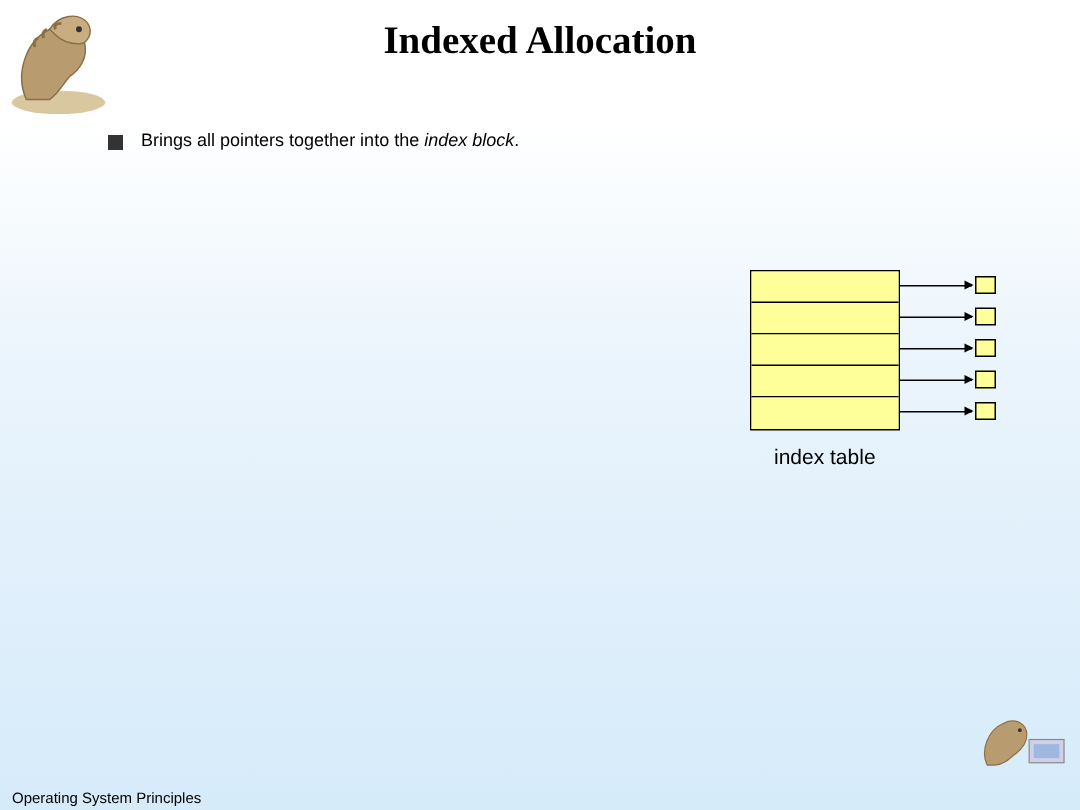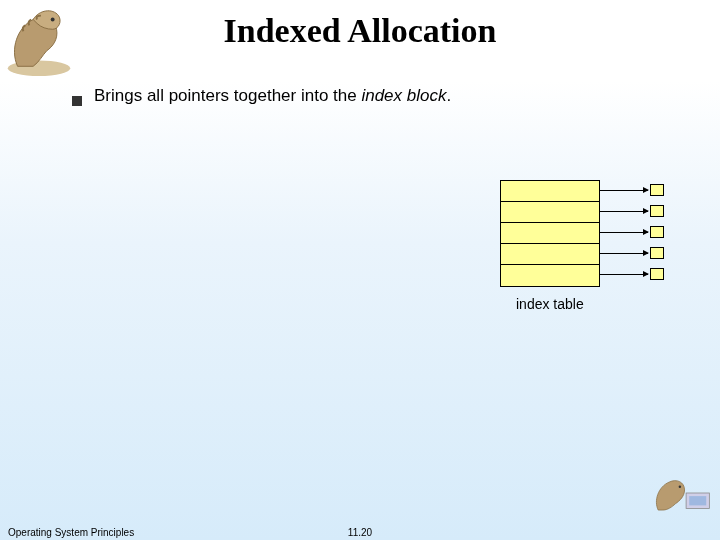--- a/index.html
+++ b/index.html
@@ -16,34 +16,34 @@
   }
   .dino-br {
     position: absolute;
     bottom: 22px; right: 6px;
     width: 62px; height: 50px;
   }
   .title {
     position: absolute;
     top: 12px; left: 0; width: 100%;
     text-align: center;
-    font-size: 34px;
+    font-size: 26px;
     font-weight: bold;
     color: #000;
     font-family: "Times New Roman", Times, serif;
   }
   .content {
     position: absolute;
     top: 86px; left: 72px; right: 40px;
   }
   .bullet-row {
     display: flex;
-    align-items: flex-end;
+    align-items: flex-start;
     margin-bottom: 14px;
-    font-size: 17px;
+    font-size: 12px;
     color: #000;
   }
   .bullet-square {
     width: 10px; height: 10px;
     background: #333;
     margin-top: 4px;
     margin-right: 12px;
     flex-shrink: 0;
   }
   .italic { font-style: italic; }
@@ -157,14 +157,13 @@
 
 <svg class="dino-br" viewBox="0 0 80 60">
   <rect x="44" y="30" width="30" height="20" fill="#d0cfe8" stroke="#888"></rect>
   <rect x="48" y="34" width="22" height="12" fill="#9fb8e0"></rect>
   <path d="M8 52 C 2 40, 8 22, 22 16 C 32 11, 42 16, 42 26 C 42 34, 36 40, 30 44 C 26 48, 20 52, 14 52 Z" fill="#b89b6f" stroke="#8a6f45" stroke-width="1"></path>
   <circle cx="36" cy="22" r="1.6" fill="#333"></circle>
 </svg>
 
 <div class="footer">
   <div class="footer-left">Operating System Principles</div>
-  <div class="footer-center">11.20</div>
 </div>
 
 </body></html>

